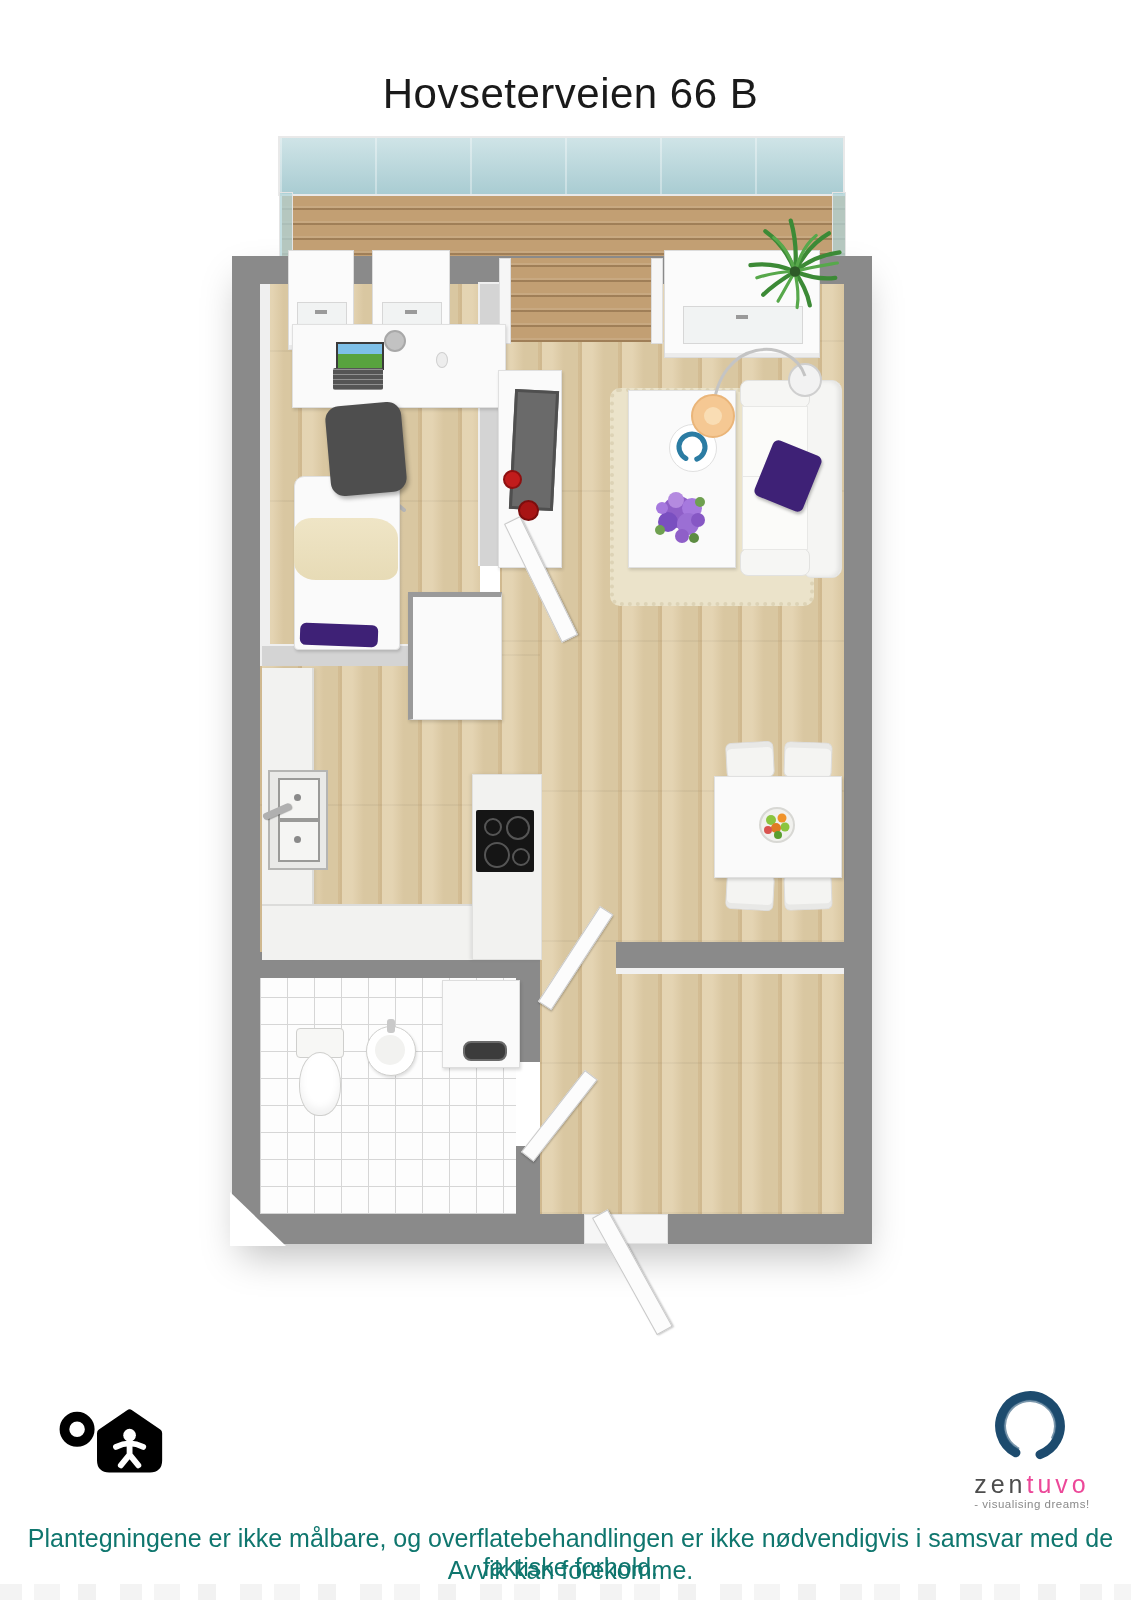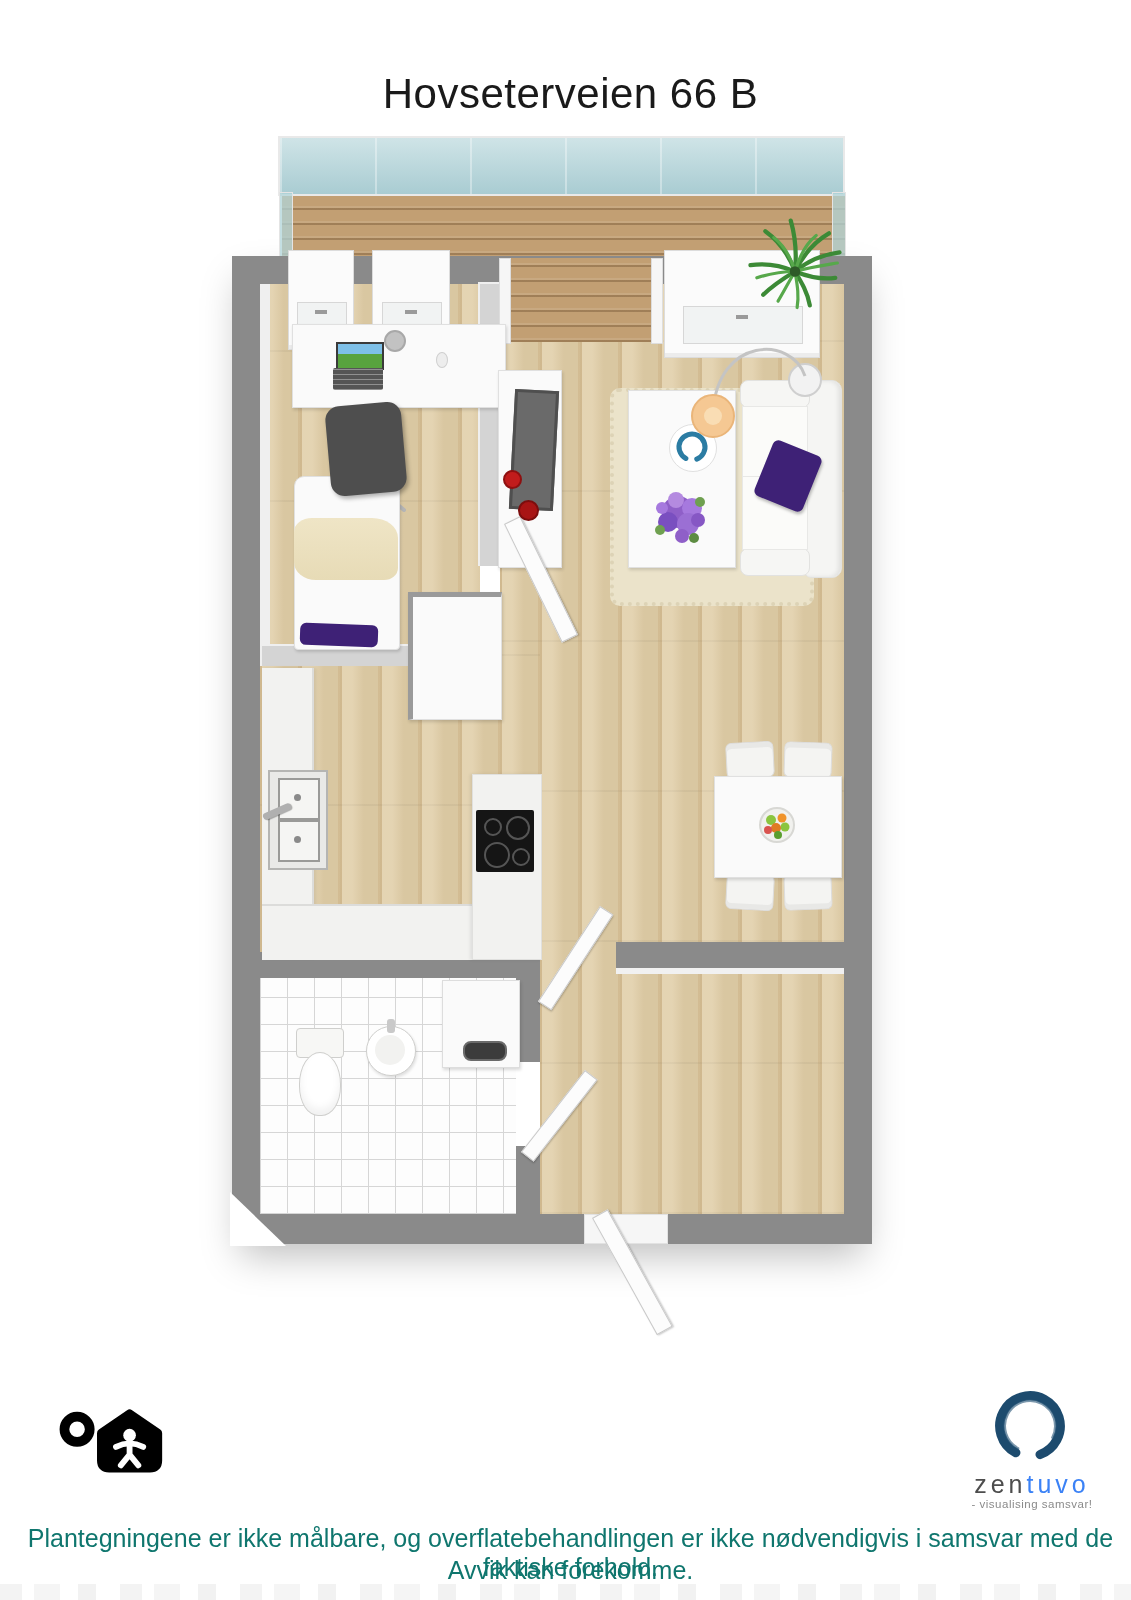--- a/index.html
+++ b/index.html
@@ -234,23 +234,23 @@
   </div>
 
   <div class="abs" style="left:942px;top:1380px;width:180px;height:130px;">
     <svg style="position:absolute;left:46px;top:4px;width:84px;height:84px;" viewBox="0 0 100 100">
       <g transform="rotate(118 50 50)">
         <circle cx="50" cy="50" r="36" fill="none" stroke="#1d4b6e" stroke-width="11" stroke-linecap="round" stroke-dasharray="196 30"></circle>
         <circle cx="50" cy="50" r="30" fill="none" stroke="#34607f" stroke-width="3" stroke-linecap="round" stroke-dasharray="140 55" opacity=".65"></circle>
       </g>
     </svg>
     <div class="abs" style="left:0;top:90px;width:180px;text-align:center;font-size:25px;letter-spacing:4px;">
-      <span style="color:#4d4d4d;">zen</span><span style="color:#3b82f6;">tuvo</span>
-    </div>
-    <div class="abs" style="left:0;top:118px;width:180px;text-align:center;font-size:11.5px;color:#8a8a8a;letter-spacing:.5px;">- visualising samsvar!</div>
+      <span style="color:#4d4d4d;">zen</span><span style="color:#ec4899;">tuvo</span>
+    </div>
+    <div class="abs" style="left:0;top:118px;width:180px;text-align:center;font-size:11.5px;color:#8a8a8a;letter-spacing:.5px;">- visualising dreams!</div>
   </div>
 
   <div class="abs footer-disclaimer" style="top:1524px;">Plantegningene er ikke målbare, og overflatebehandlingen er ikke nødvendigvis i samsvar med de faktiske forhold.</div>
   <div class="abs footer-disclaimer" style="top:1556px;">Avvik kan forekomme.</div>
 
   <div class="abs bstrip" style="left:0;top:1584px;width:1131px;height:16px;"></div>
 
 </div>
 
 </body></html>

